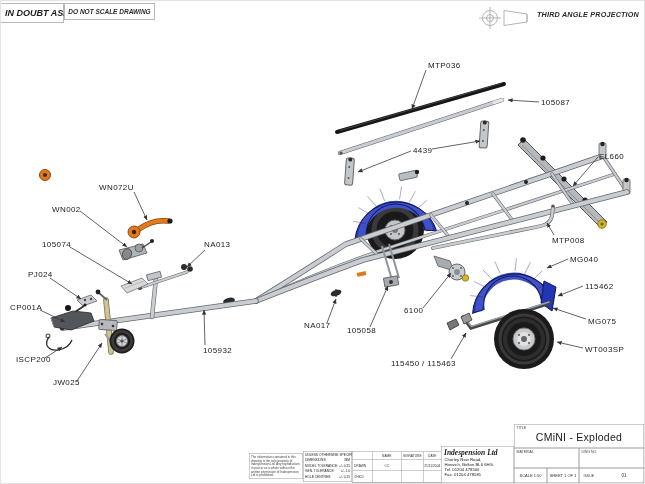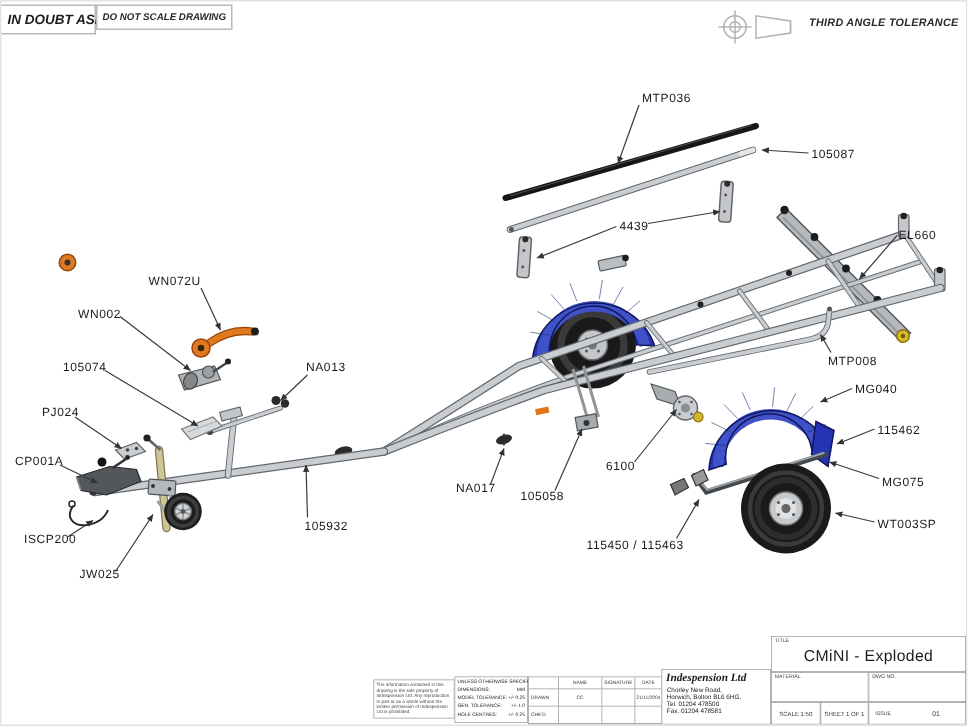--- a/index.html
+++ b/index.html
@@ -340,21 +340,21 @@
   <svg class="proj-sym" width="56" height="28">
     <g fill="none" stroke="#b3b3b3" stroke-width="1">
       <circle cx="13" cy="14" r="7.5"></circle>
       <circle cx="13" cy="14" r="3.5"></circle>
       <line x1="2" y1="14" x2="24" y2="14"></line>
       <line x1="13" y1="3" x2="13" y2="25"></line>
       <polygon points="27,6.5 27,21.5 50,18 50,10"></polygon>
       <line x1="50" y1="10" x2="50" y2="18"></line>
     </g>
   </svg>
-  <div class="proj-text">THIRD ANGLE TOLERANCE</div>
+  <div class="proj-text">THIRD ANGLE PROJECTION</div>
 
   <div class="tb">
 
     <div class="cell" style="left:0;top:64px;width:108px;height:52px;">
       <div class="disclaimer">The information contained in this drawing is the sole property of Indespension Ltd. Any reproduction in part or as a whole without the written permission of Indespension Ltd is prohibited.</div>
     </div>
 
     <div class="cell" style="left:108px;top:60px;width:98px;height:62px;">
       <div class="tol-head">UNLESS OTHERWISE SPECIFIED</div>
       <div class="tol-row">

